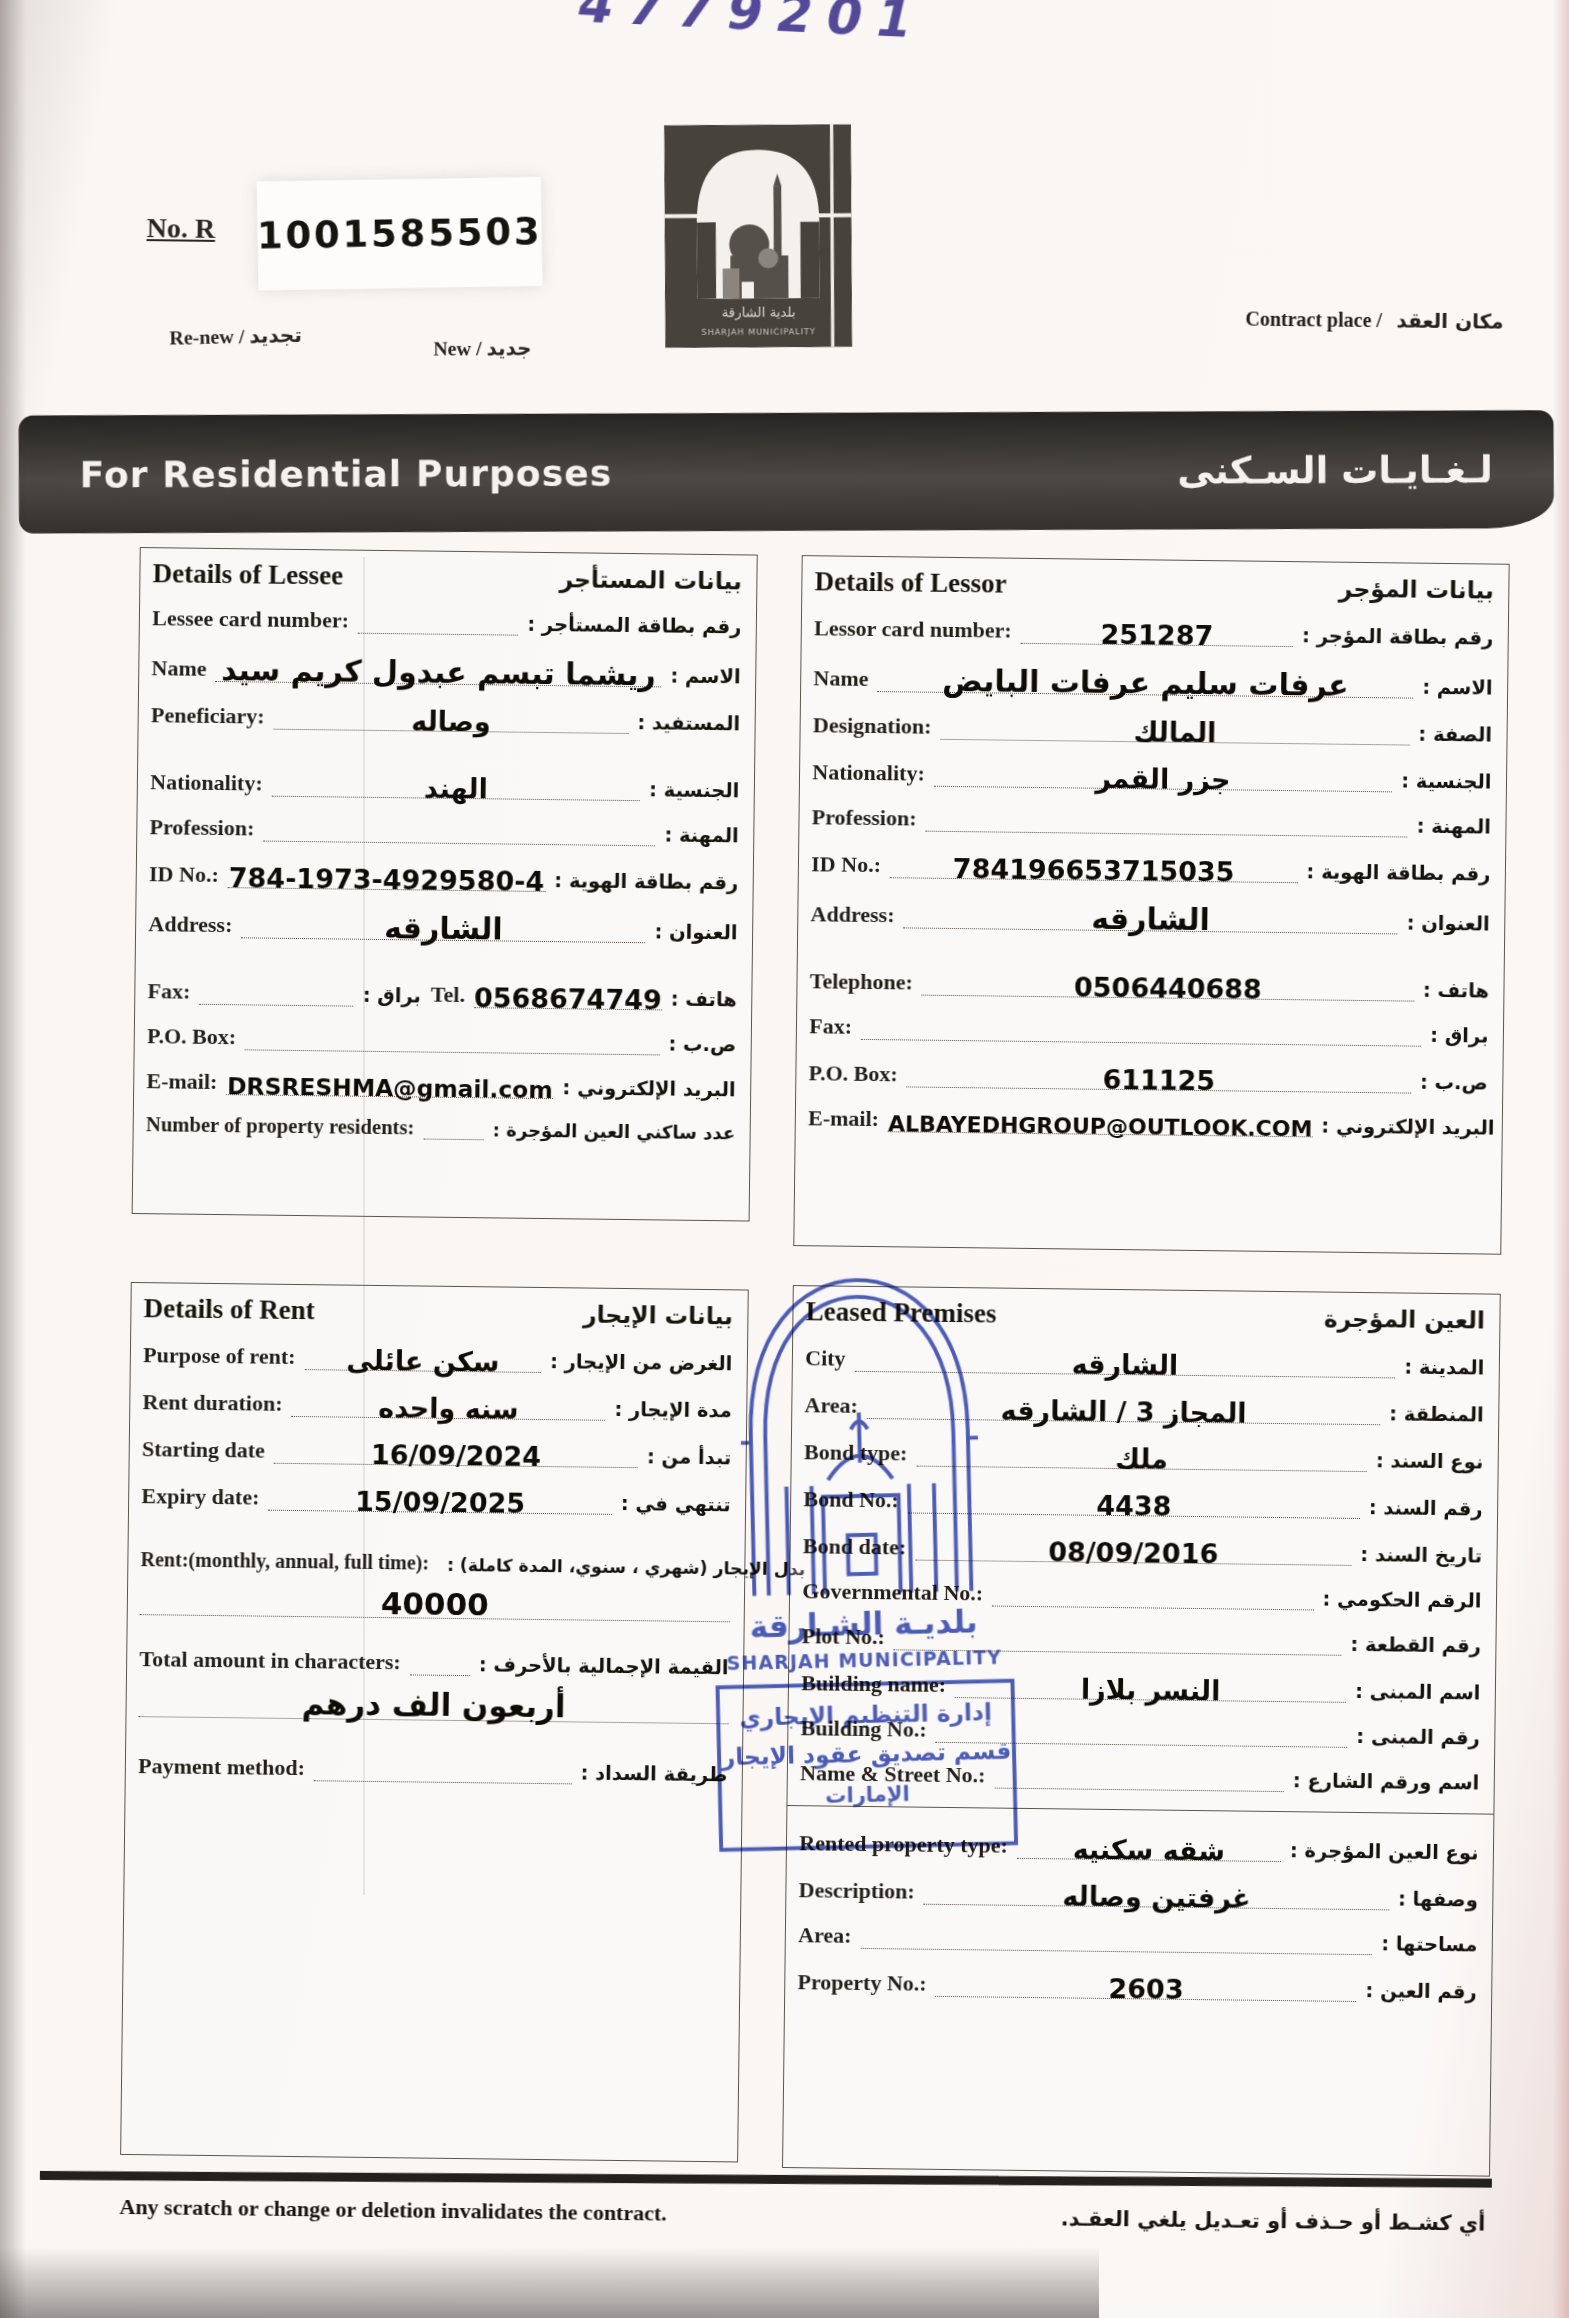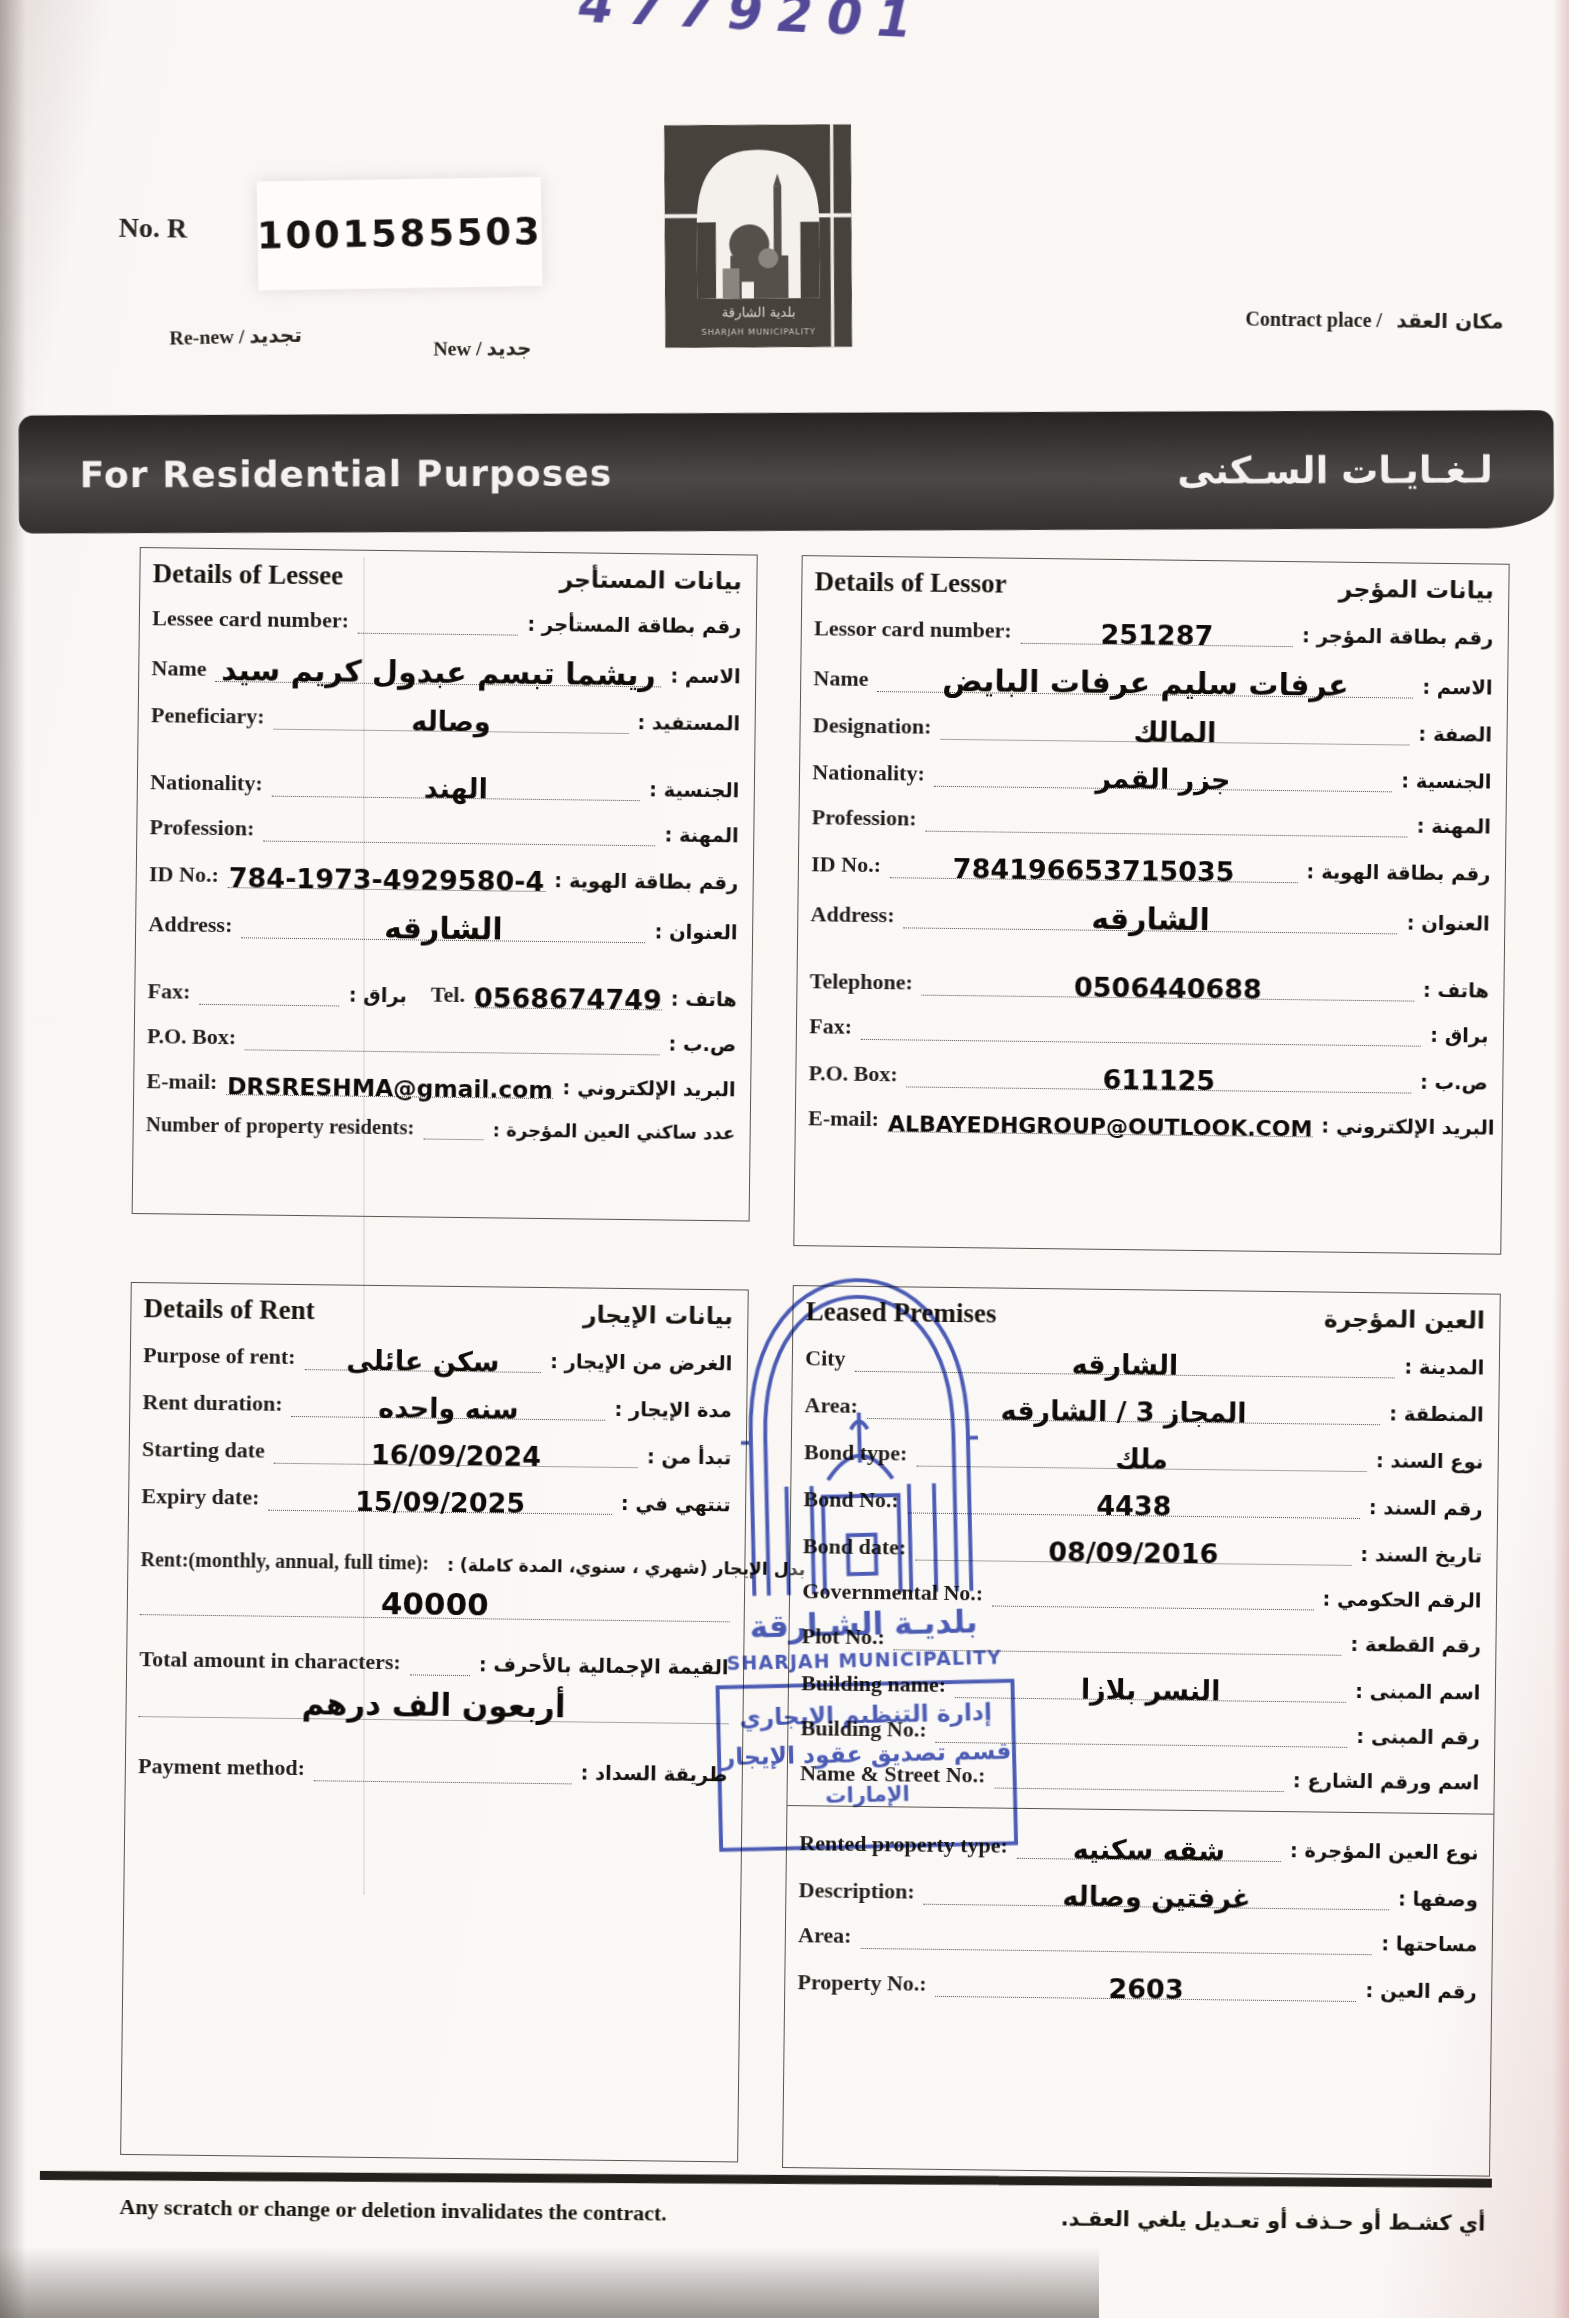--- a/index.html
+++ b/index.html
@@ -23,21 +23,21 @@
   .fold-line{position:absolute;left:363px;top:557px;width:1.7px;height:1338px;
     background:rgba(60,50,45,.10);}
 
   
   .handwritten{
     position:absolute;left:569px;top:-19px;
     font-family:"DejaVu Sans",sans-serif;font-size:51px;font-weight:bold;
     color:#41368d;transform:skewX(-10deg) rotate(2deg);letter-spacing:14.5px;
     opacity:.9;
   }
-  .no-r{position:absolute;left:113px;top:218px;font-size:28px;font-weight:bold;color:#2a2622;}
+  .no-r{position:absolute;left:141px;top:218px;font-size:28px;font-weight:bold;color:#2a2622;text-decoration:underline;}
   .contract-no-box{
     position:absolute;left:252px;top:182px;width:284px;height:109px;
     background:#fdfcfb;box-shadow:0 0 14.5px rgba(120,100,90,.18);
     display:flex;align-items:center;justify-content:center;transform:rotate(-1.6deg);
   }
   .contract-no{font-family:"DejaVu Sans",sans-serif;font-size:37px;font-weight:bold;
     color:#17140f;letter-spacing:2.8px;}
   .logo{
     position:absolute;left:659px;top:123px;width:187px;height:223px;transform:rotate(-1deg);
   }
@@ -197,21 +197,21 @@
       <div class="row spacer">
         <span class="en">Address:</span>
         <span class="fill"><span class="val val-lg" dir="rtl">الشارقه</span></span>
         <span class="ar" dir="rtl">العنوان :</span>
       </div>
 
       <div class="row">
         <span class="en">Fax:</span>
         <span class="fill"></span>
         <span class="ar" dir="rtl">براق :</span>
-        <span class="en" style="margin-left:24px">Tel.</span>
+        <span class="en" style="margin-left:10px">Tel.</span>
         <span class="fill"><span class="val" dir="ltr">0568674749</span></span>
         <span class="ar" dir="rtl">هاتف :</span>
       </div>
       <div class="row">
         <span class="en">P.O. Box:</span>
         <span class="fill"><span class="val"></span></span>
         <span class="ar" dir="rtl">ص.ب :</span>
       </div>
       <div class="row">
         <span class="en">E-mail:</span>

